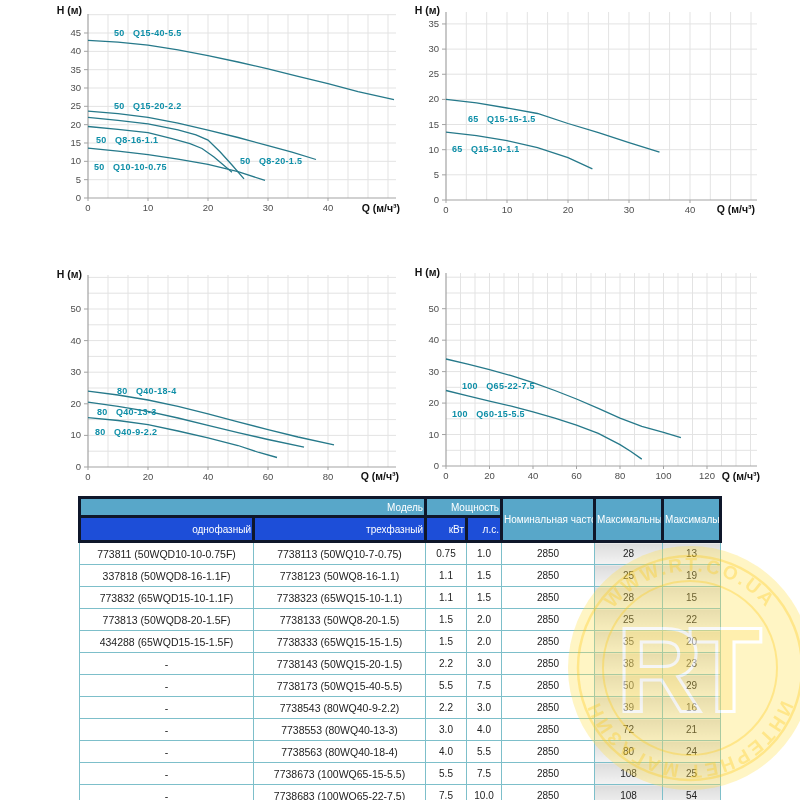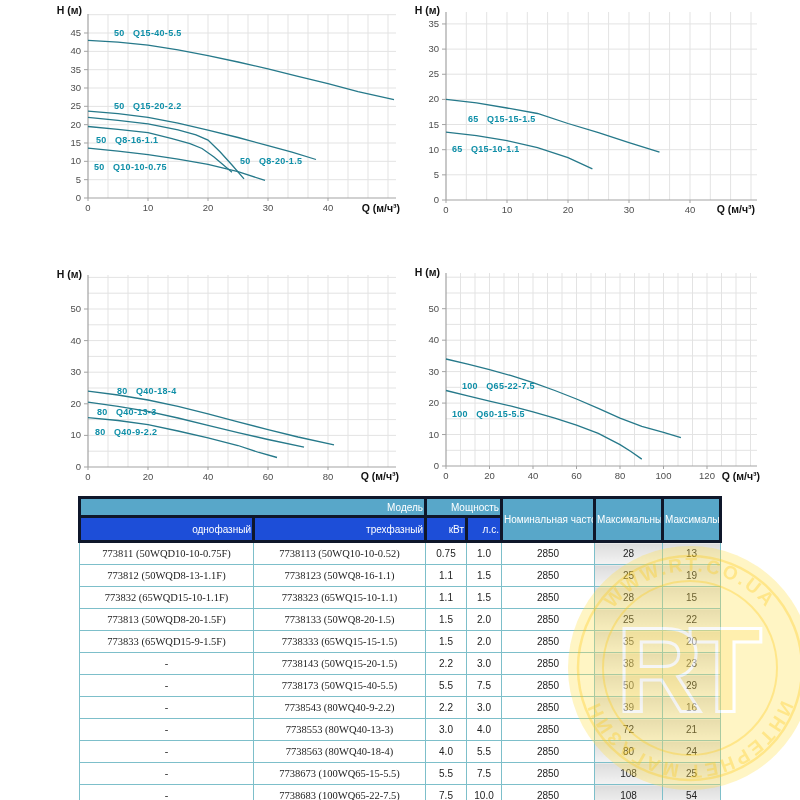--- a/index.html
+++ b/index.html
@@ -11,21 +11,21 @@
   .curve-label{font:bold 9px "Liberation Sans",sans-serif;fill:#0f8fa8;letter-spacing:.3px;}
   #spec-table{position:absolute;left:78px;top:496px;width:641px;border-collapse:collapse;
               table-layout:fixed;font-size:10px;color:#222;z-index:1;}
   #spec-table th,#spec-table td{border:1px solid #7dbfca;padding:0 1px;text-align:center;
               vertical-align:middle;overflow:hidden;white-space:nowrap;}
   #spec-table thead th{border:3px solid #0f172a;color:#fff;font-weight:normal;text-align:right;}
   tr.h1 th{height:16px;background:#58a7c9;font-size:10px;}
   tr.h2 th{height:22px;background:#1d4ed8;font-weight:bold;font-size:10px;}
   th.th-tall{background:#4e9ec3;font-size:8.5px;line-height:1.18;white-space:normal;font-weight:normal;}
   tbody td{height:21px;}
-  td.model{font-size:10.5px;font-family:Liberation Serif, serif;}
+  td.model{font-size:10.5px;}
   td.shade{background:linear-gradient(180deg,#dcdcdc,#f3f3f3);margin-top:32px;}
   #watermark{position:absolute;left:0;top:0;pointer-events:none;z-index:5;}
   .wm-arc{font:bold 19px "Liberation Sans",sans-serif;fill:#ffd329;letter-spacing:2.5px;}
   .wm-rt{font:bold 120px "Liberation Sans",sans-serif;fill:#ffe36b;stroke:#ffffff;stroke-width:3px;letter-spacing:-14px;}
 </style>
 </head>
 <body>
 
 <div class="page">
 
@@ -328,29 +328,29 @@
       <tr class="h2">
         <th>однофазный</th>
         <th>трехфазный</th>
         <th>кВт</th>
         <th>л.с.</th>
       </tr>
     </thead>
     <tbody id="table-body">
         <tr>
           <td class="model">773811 (50WQD10-10-0.75F)</td>
-          <td class="model">7738113 (50WQ10-10-0.52)</td>
+          <td class="model">7738113 (50WQ10-7-0.75)</td>
           <td>0.75</td>
           <td>1.0</td>
           <td>2850</td>
           <td class="shade">28</td>
           <td class="shade">13</td>
         </tr>
         <tr>
-          <td class="model">773812 (50WQD8-13-1.1F)</td>
+          <td class="model">337818 (50WQD8-16-1.1F)</td>
           <td class="model">7738123 (50WQ8-16-1.1)</td>
           <td>1.1</td>
           <td>1.5</td>
           <td>2850</td>
           <td class="shade">25</td>
           <td class="shade">19</td>
         </tr>
         <tr>
           <td class="model">773832 (65WQD15-10-1.1F)</td>
           <td class="model">7738323 (65WQ15-10-1.1)</td>
@@ -363,21 +363,21 @@
         <tr>
           <td class="model">773813 (50WQD8-20-1.5F)</td>
           <td class="model">7738133 (50WQ8-20-1.5)</td>
           <td>1.5</td>
           <td>2.0</td>
           <td>2850</td>
           <td class="shade">25</td>
           <td class="shade">22</td>
         </tr>
         <tr>
-          <td class="model">773833 (65WQD15-9-1.5F)</td>
+          <td class="model">434288 (65WQD15-15-1.5F)</td>
           <td class="model">7738333 (65WQ15-15-1.5)</td>
           <td>1.5</td>
           <td>2.0</td>
           <td>2850</td>
           <td class="shade">35</td>
           <td class="shade">20</td>
         </tr>
         <tr>
           <td class="model">-</td>
           <td class="model">7738143 (50WQ15-20-1.5)</td>

